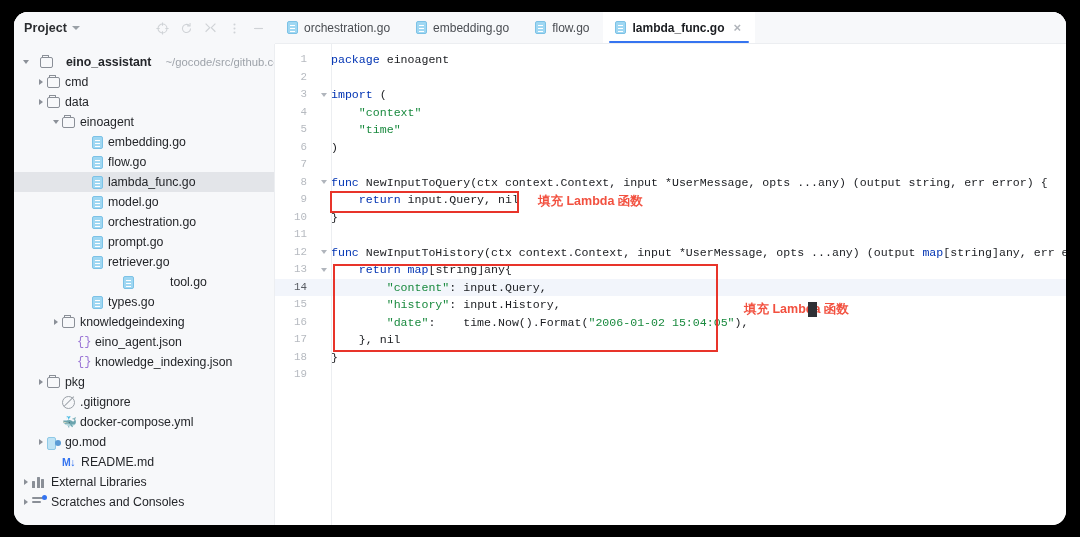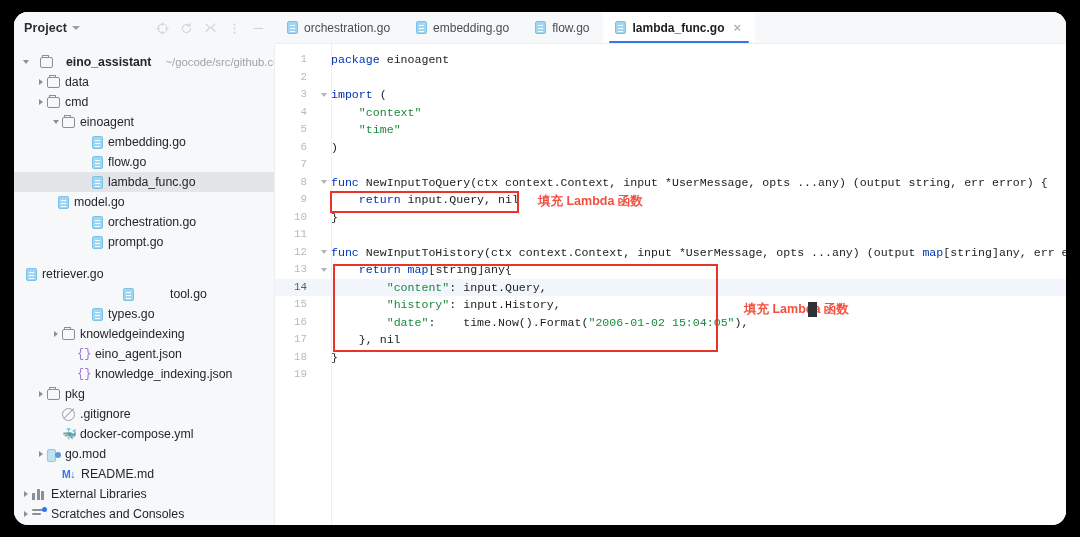--- a/index.html
+++ b/index.html
@@ -389,26 +389,26 @@
     <div id="sidebar">
         <div class="row" style="padding-left: 6px; gap: 8px;">
           <span class="arrow open"></span>
           <span class="folder"></span>
           <span class="lbl-name bold">eino_assistant</span>
           <span class="lbl-path">~/gocode/src/github.com/cl</span>
         </div>
         <div class="row" style="padding-left: 21px;">
           <span class="arrow closed"></span>
           <span class="folder"></span>
+          <span class="lbl-name">cmd</span>
+        </div>
+        <div class="row" style="padding-left: 21px;">
+          <span class="arrow closed"></span>
+          <span class="folder"></span>
           <span class="lbl-name">data</span>
-        </div>
-        <div class="row" style="padding-left: 21px;">
-          <span class="arrow closed"></span>
-          <span class="folder"></span>
-          <span class="lbl-name">cmd</span>
         </div>
         <div class="row" style="padding-left: 36px;">
           <span class="arrow open"></span>
           <span class="folder"></span>
           <span class="lbl-name">einoagent</span>
         </div>
         <div class="row" style="padding-left: 66px;">
           <span class="arrow"></span>
           <span class="gofile gi"></span>
           <span class="lbl-name">embedding.go</span>
@@ -416,36 +416,36 @@
         <div class="row" style="padding-left: 66px;">
           <span class="arrow"></span>
           <span class="gofile gi"></span>
           <span class="lbl-name">flow.go</span>
         </div>
         <div class="row sel" style="padding-left: 66px;">
           <span class="arrow"></span>
           <span class="gofile gi"></span>
           <span class="lbl-name">lambda_func.go</span>
         </div>
-        <div class="row" style="padding-left: 32px;">
+        <div class="row" style="padding-left: 66px;">
           <span class="arrow"></span>
           <span class="gofile gi"></span>
           <span class="lbl-name">model.go</span>
         </div>
         <div class="row" style="padding-left: 66px;">
           <span class="arrow"></span>
           <span class="gofile gi"></span>
           <span class="lbl-name">orchestration.go</span>
         </div>
         <div class="row" style="padding-left: 66px;">
           <span class="arrow"></span>
           <span class="gofile gi"></span>
           <span class="lbl-name">prompt.go</span>
         </div>
-        <div class="row" style=" margin-top: 12px;">
+        <div class="row" style="padding-left: 66px;">
           <span class="arrow"></span>
           <span class="gofile gi"></span>
           <span class="lbl-name">retriever.go</span>
         </div>
         <div class="row" style="padding-left: 66px; gap: 31px;">
           <span class="arrow"></span>
           <span class="gofile gi"></span>
           <span class="lbl-name">tool.go</span>
         </div>
         <div class="row" style="padding-left: 66px;">

